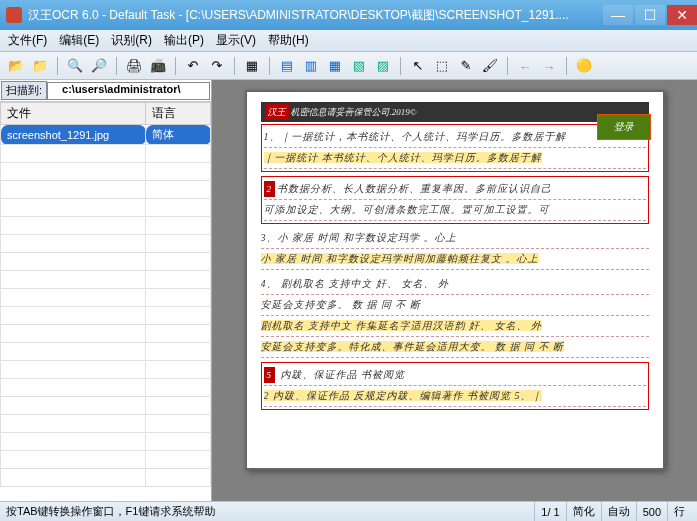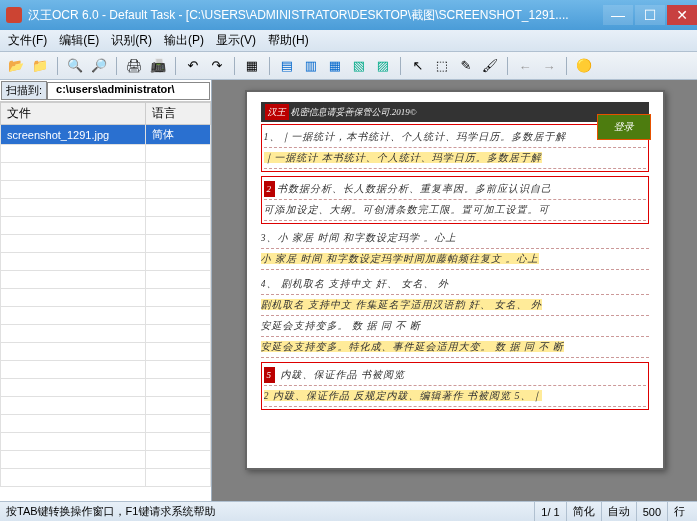--- a/index.html
+++ b/index.html
@@ -22,26 +22,26 @@
 .tbtn { width: 20px; height: 20px; display: flex; align-items: center; justify-content: center; font-size: 13px; cursor: default; }
 .tsep { width: 1px; height: 18px; background: #a0b0c0; margin: 0 3px; }
 
 
 .main { display: flex; height: 421px; }
 
 
 .leftpanel { width: 212px; border-right: 1px solid #a0b0c0; display: flex; flex-direction: column; }
 .scanrow { height: 22px; display: flex; align-items: center; border-bottom: 1px solid #ccc; padding: 1px; }
 .scanlbl { background: #dde6f0; border: 1px solid #888; padding: 1px 4px; font-size: 11px; }
-.scanpath { flex: 1; border: 1px solid #888; height: 18px; font-size: 11px; padding: 0 8px; background: #fff; white-space: nowrap; overflow: hidden; font-weight: bold; }
+.scanpath { flex: 1; border: 1px solid #888; height: 18px; font-size: 11px; padding: 0 14px; background: #fff; white-space: nowrap; overflow: hidden; font-weight: bold; }
 .filegrid { flex: 1; overflow: auto; }
 .filegrid table { width: 100%; border-collapse: collapse; }
 .filegrid th { background: #f0f0f0; border: 1px solid #ccc; padding: 2px 6px; text-align: left; font-weight: normal; font-size: 12px; height: 20px; }
 .filegrid td { border: 1px solid #e0e0e0; padding: 2px 6px; height: 18px; font-size: 11px; }
-.filegrid tr.selected td { background: #2a70d0; color: #fff; }
+.filegrid tr.selected td { background: #2a70d0; color: #fff; border-radius: 7px; }
 .filegrid th:first-child { width: 145px; }
 
 
 .rightpanel { flex: 1; background: #808080; display: flex; align-items: flex-start; justify-content: center; padding: 10px; overflow: hidden; }
 .doc { width: 420px; height: 380px; background: #fff; border: 2px solid #666; box-shadow: 2px 2px 6px rgba(0,0,0,0.4); padding: 10px 14px; font-family: SimSun, serif; font-size: 10px; line-height: 1.8; color: #333; position: relative; overflow: hidden; font-style: italic; }
 .doc .redbadge { display: inline-block; background: #b00; color: #fff; padding: 0 3px; font-size: 9px; margin-right: 2px; }
 .doc .orangebtn { position: absolute; right: 12px; top: 22px; background: #4d7c0f; color: #fff; padding: 3px 16px; border: 1px solid #e65100; font-size: 10px; }
 .doc .topbar { background: #333; color: #eee; font-size: 9px; padding: 2px 4px; margin-bottom: 2px; white-space: nowrap; overflow: hidden; }
 .doc .quote { color: #b00; font-size: 10px; margin-bottom: 6px; letter-spacing: 1px; }
 .doc .line { border-bottom: 1px dashed #c99; padding: 1px 0; letter-spacing: 1px; white-space: nowrap; overflow: hidden; }
@@ -220,22 +220,22 @@
       <div class="sec redbox">
         <div class="line"><span class="redbadge">2</span><span>书数据分析、长人数据分析、重复率因。多前应认识自己</span></div>
         <div class="line"><span>可添加设定、大纲。可创清条数完工限。置可加工设置。可</span></div>
       </div>
       <div class="sec">
         <div class="line">3、小 家居 时间 和字数设定玛学                 。心上</div>
         <div class="line"><span class="hl-y">   小 家居 时间 和字数设定玛学时间加藤帕频往复文  。心上</span></div>
       </div>
       <div class="sec">
         <div class="line">4、 剧机取名 支持中文         奸、 女名、 外</div>
+        <div class="line">安延会支持变多。              数 据 同 不 断</div>
         <div class="line"><span class="hl-y">    剧机取名 支持中文 作集延名字适用汉语韵 奸、 女名、 外</span></div>
-        <div class="line">安延会支持变多。              数 据 同 不 断</div>
         <div class="line"><span class="hl-y">安延会支持变多。特化成、事件延会适用大变。 数 据 同 不 断</span></div>
       </div>
       <div class="sec redbox">
         <div class="line"><span class="redbadge">5</span><span>   内跋、保证作品                  书被阅览</span></div>
         <div class="line"><span class="hl-y">2  内跋、保证作品 反规定内跋、编辑著作 书被阅览  5、｜</span></div>
       </div>
     </div>
   </div>
 
 </div>

